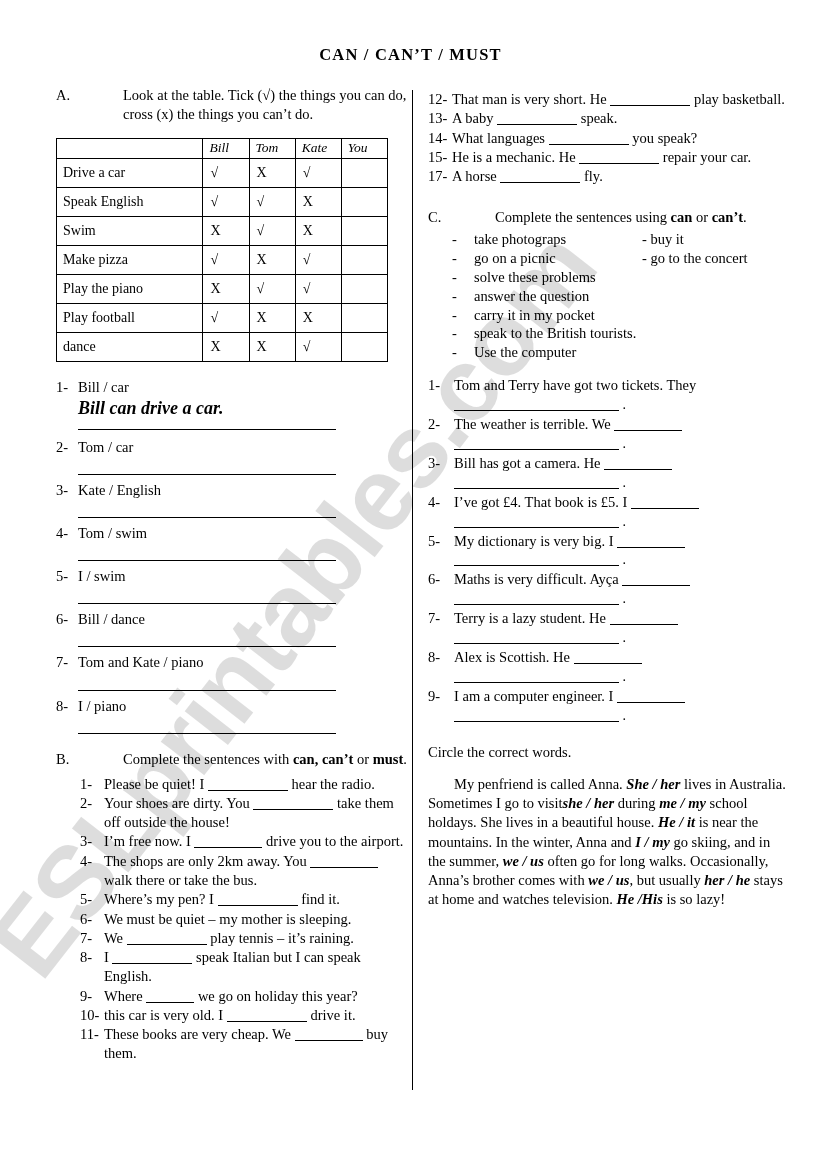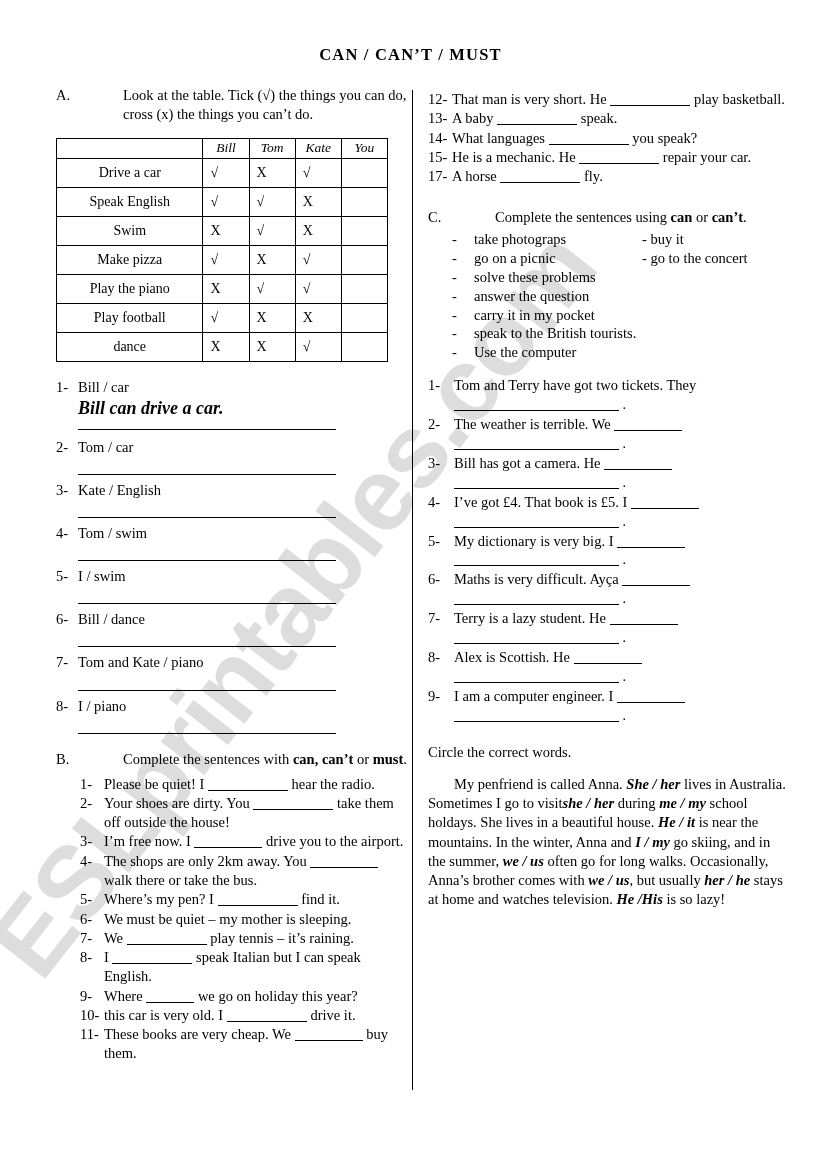--- a/index.html
+++ b/index.html
@@ -86,21 +86,21 @@
   
   table.ability {
     border-collapse: collapse;
     margin-top: 14px;
     width: 332px;
     font-size: 14px;
   }
   table.ability td, table.ability th {
     border: 1px solid #000;
     font-weight: normal;
-    text-align: center;
+    text-align: left;
     padding: 3px 6px;
     height: 29px;
     vertical-align: middle;
   }
   table.ability th { font-style: italic; font-size: 13.5px; padding: 1px 6px; height: 20px; }
   table.ability .c-act { width: 146px; }
   table.ability .c-p   { width: 46px; }
   table.ability .mark  { text-align: left; padding-left: 7px; font-size: 14px; }
 
   

